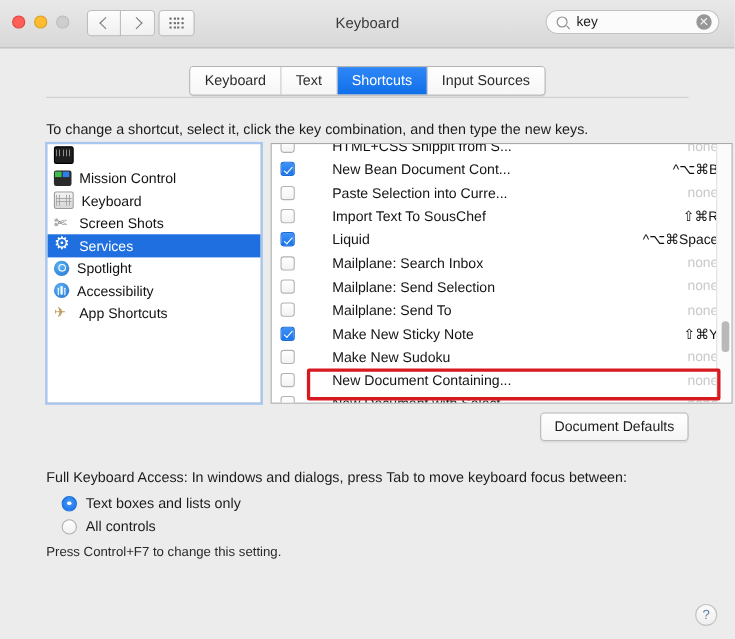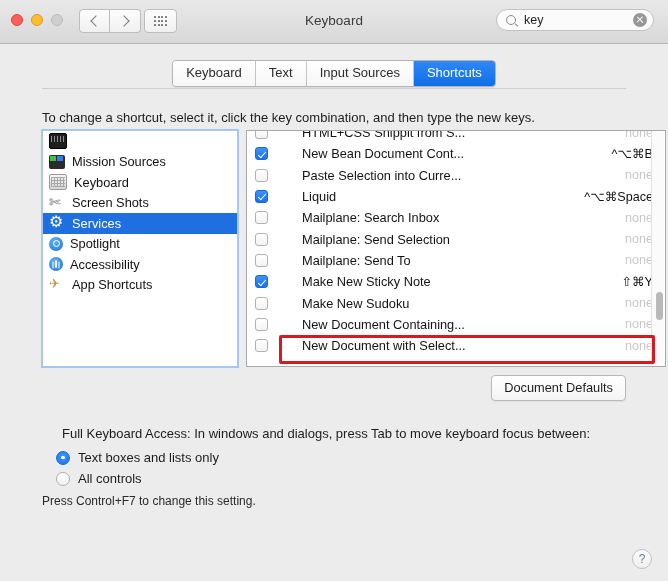--- a/index.html
+++ b/index.html
@@ -429,21 +429,20 @@
   }
 
   
   .fka-label {
     position: absolute;
     left: 42px;
     top: 338px;
     font-size: 13px;
     color: #1c1c1c;
     white-space: nowrap;
-    margin-left: 20px;
   }
   .radio-row {
     position: absolute;
     left: 56px;
     display: flex;
     align-items: center;
     font-size: 13px;
     color: #1c1c1c;
   }
   .radio-row.r1 { top: 362px; }
@@ -540,39 +539,39 @@
       <span class="mag"></span>
       <span class="searchtext" placeholder="Search">key</span>
       <span class="clearbtn"></span>
     </div>
   </div>
 
   <div class="tabbar">
     <div class="tabs">
       <div class="tab">Keyboard</div>
       <div class="tab">Text</div>
+      <div class="tab active">Shortcuts</div>
       <div class="tab">Input Sources</div>
-      <div class="tab active">Shortcuts</div>
     </div>
   </div>
 
   <div class="content">
     <div class="panel-top-edge"></div>
 
     <div class="instruction">To change a shortcut, select it, click the key combination, and then type the new keys.</div>
 
     <div class="lists">
 
       <div class="sidebar">
         <div class="side-row">
           <span class="side-ico ic-launchpad"></span>
         </div>
         <div class="side-row">
           <span class="side-ico ic-mission"></span>
-          <span>Mission Sources</span>
+          <span>Mission Control</span>
         </div>
         <div class="side-row">
           <span class="side-ico ic-keyboard"></span>
           <span>Keyboard</span>
         </div>
         <div class="side-row">
           <span class="side-ico ic-screenshots"></span>
           <span>Screen Shots</span>
         </div>
         <div class="side-row selected">
@@ -607,20 +606,25 @@
             <span class="sc-label">New Bean Document Cont...</span>
             <span class="sc-key">^⌥⌘B</span>
           </div>
 
           <div class="sc-row">
             <span class="cb"></span>
             <span class="sc-label">Paste Selection into Curre...</span>
             <span class="sc-key none">none</span>
           </div>
 
+          <div class="sc-row">
+            <span class="cb"></span>
+            <span class="sc-label">Import Text To SousChef</span>
+            <span class="sc-key">⇧⌘R</span>
+          </div>
 
           <div class="sc-row">
             <span class="cb on"></span>
             <span class="sc-label">Liquid</span>
             <span class="sc-key">^⌥⌘Space</span>
           </div>
 
           <div class="sc-row">
             <span class="cb"></span>
             <span class="sc-label">Mailplane: Search Inbox</span>

